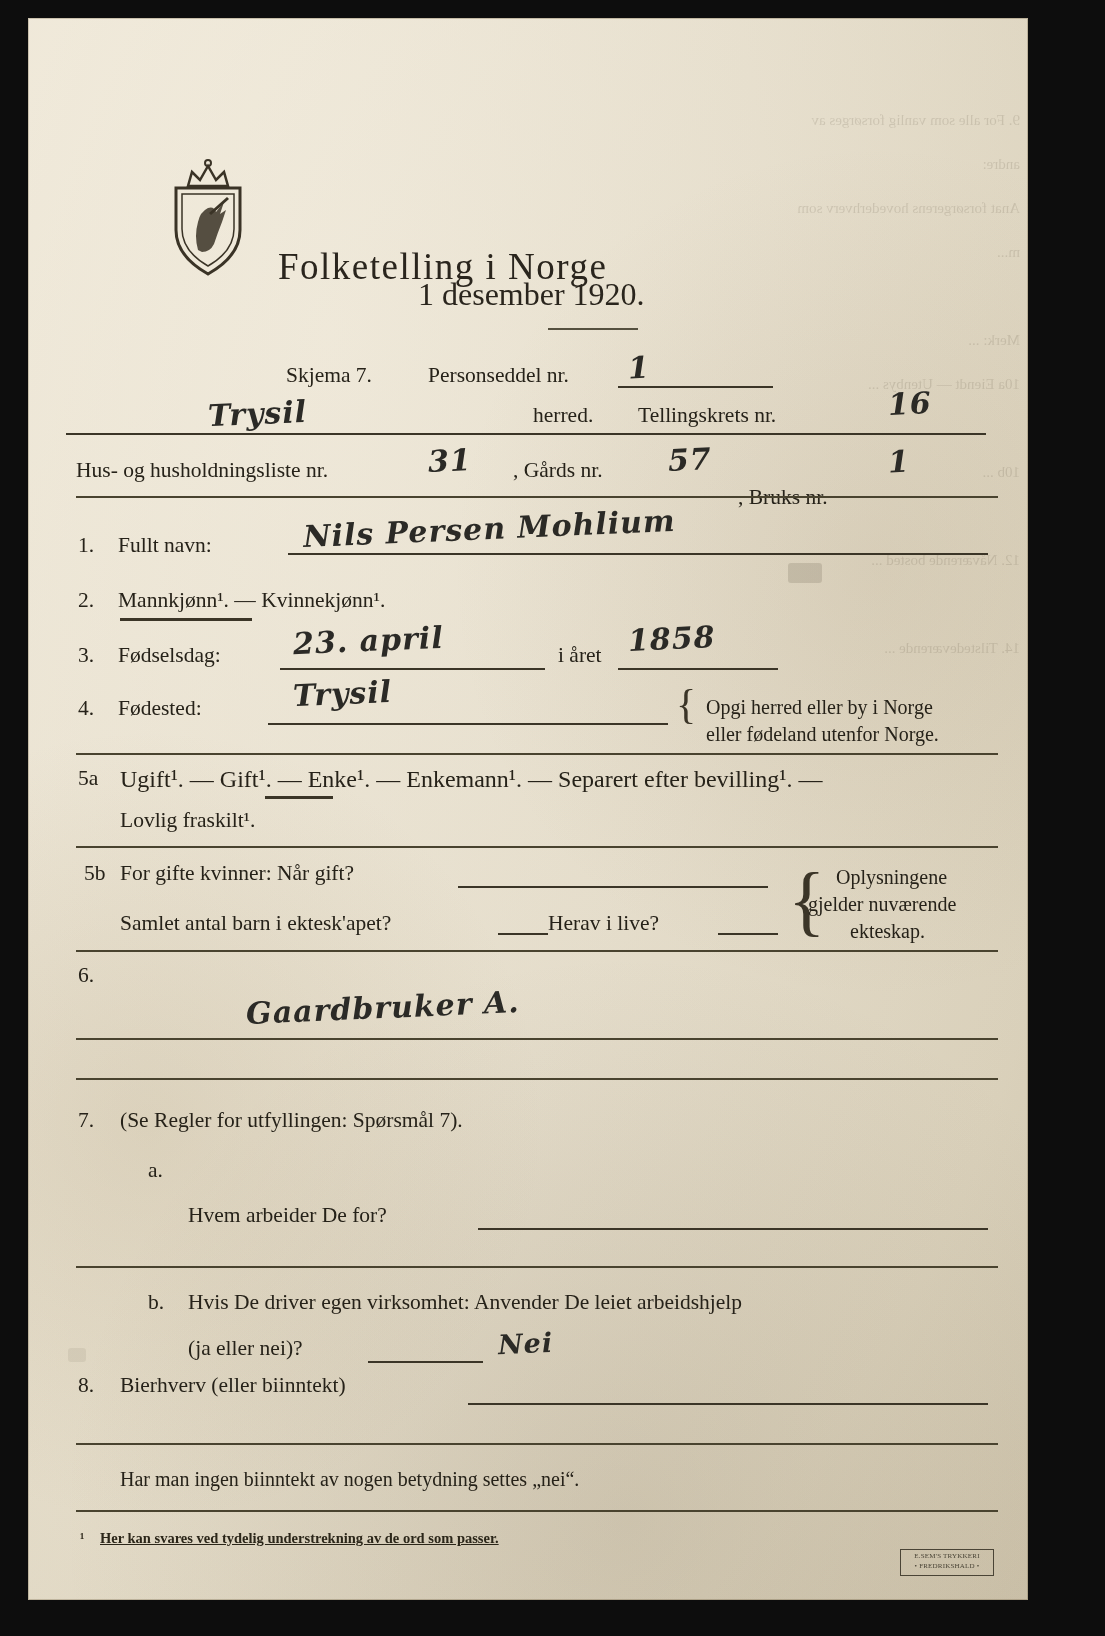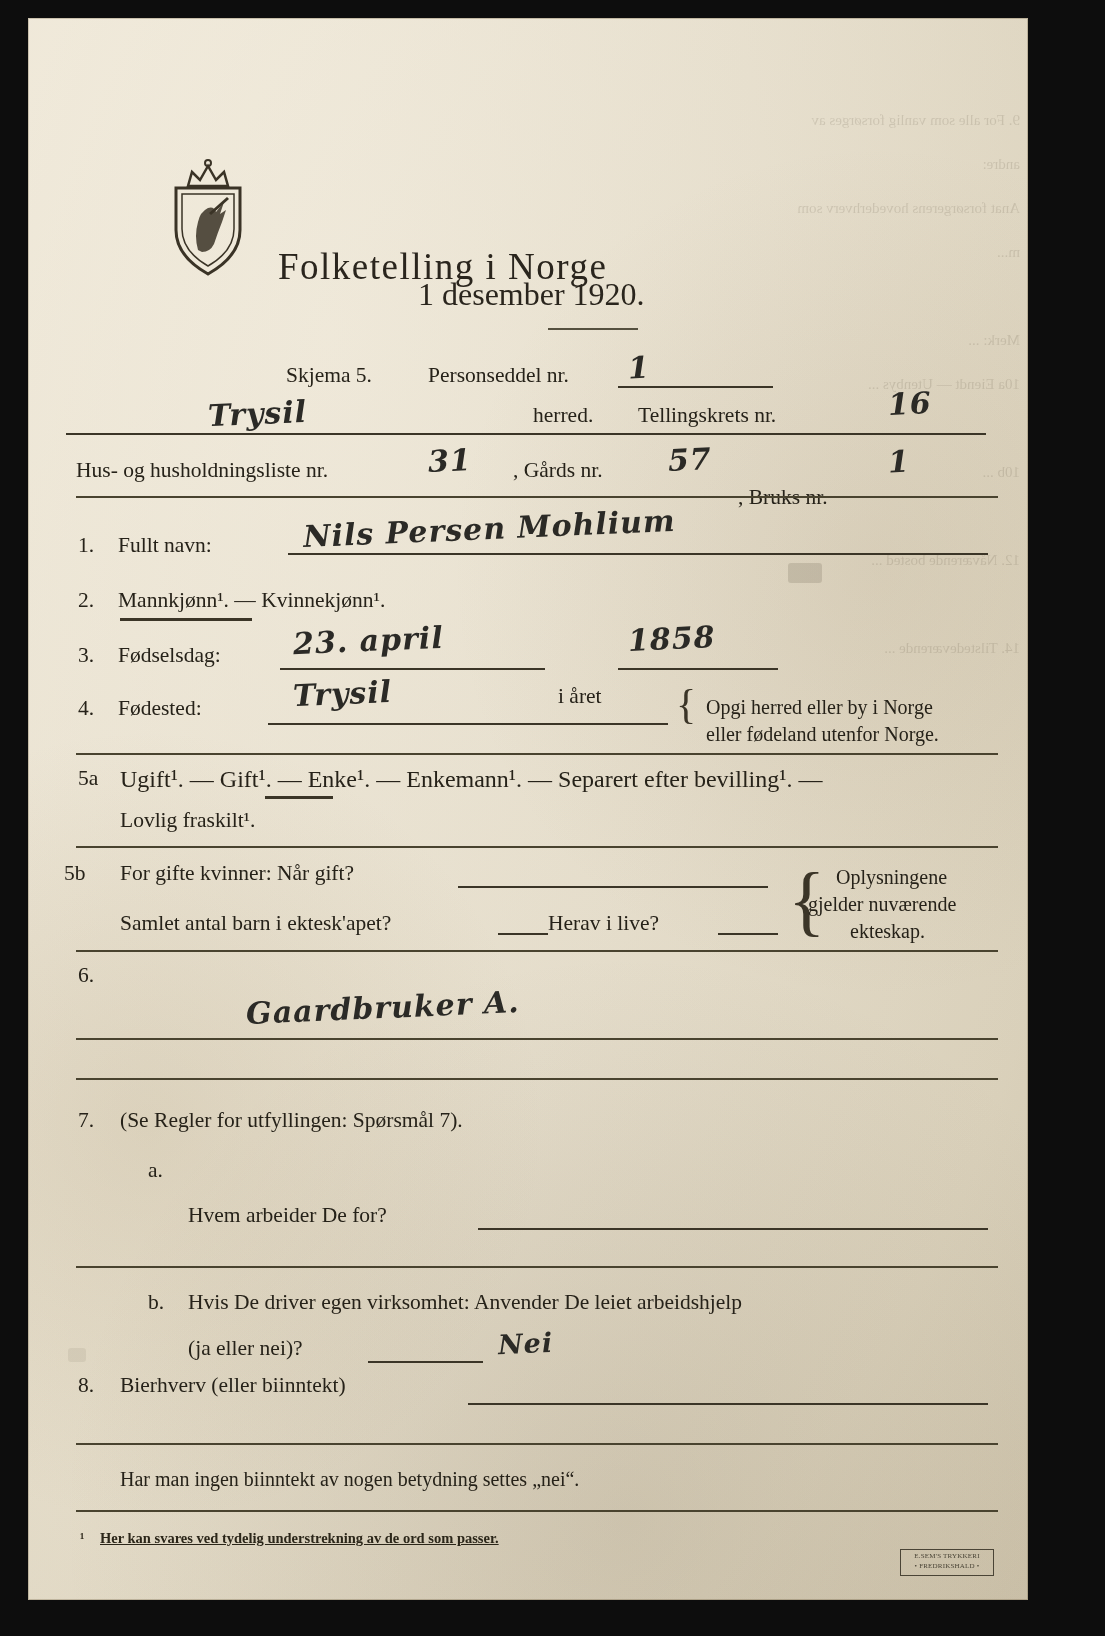--- a/index.html
+++ b/index.html
@@ -183,21 +183,21 @@
           <path d="M30 92 Q26 78 30 64 Q32 54 40 50 Q46 48 48 54 L56 44
                    L52 56 L58 52 L54 64 Q50 74 46 86 Q42 94 34 94 Z" fill="#3a3326" opacity="0.85"></path>
           <path d="M42 56 L60 40" stroke="#3a3326" stroke-width="3"></path>
         </svg>
       </div>
 
       <div class="title">Folketelling i Norge</div>
       <div class="subtitle">1 desember 1920.</div>
       <div class="divider-small"></div>
 
-      <div class="row" style="left:258px; top:345px;">Skjema 5.</div>
+      <div class="row" style="left:258px; top:345px;">Skjema 7.</div>
       <div class="row" style="left:400px; top:345px;">Personseddel nr.</div>
       <div class="row" style="left:600px; top:332px;">
         <span class="hand hand-lg">1</span>
       </div>
       <div class="solid-line" style="left:590px; top:368px; width:155px;"></div>
 
       <div class="row" style="left:180px; top:378px;">
         <span class="hand hand-lg">Trysil</span>
       </div>
       <div class="row" style="left:505px; top:385px;">herred.</div>
@@ -230,21 +230,21 @@
 
       <div class="row" style="left:50px; top:570px;">2.</div>
       <div class="row" style="left:90px; top:570px;">Mannkjønn¹.  —  Kvinnekjønn¹.</div>
       <div class="solid-line" style="left:92px; top:600px; width:132px; height:2.5px;"></div>
 
       <div class="row" style="left:50px; top:625px;">3.</div>
       <div class="row" style="left:90px; top:625px;">Fødselsdag:</div>
       <div class="row" style="left:265px; top:605px;">
         <span class="hand hand-lg">23. april</span>
       </div>
-      <div class="row" style="left:530px; top:625px;margin-top:41px;">i året</div>
+      <div class="row" style="left:530px; top:625px;">i året</div>
       <div class="row" style="left:600px; top:603px;">
         <span class="hand hand-lg">1858</span>
       </div>
       <div class="solid-line" style="left:252px; top:650px; width:265px;"></div>
       <div class="solid-line" style="left:590px; top:650px; width:160px;"></div>
 
       <div class="row" style="left:50px; top:678px;">4.</div>
       <div class="row" style="left:90px; top:678px;">Fødested:</div>
       <div class="row" style="left:265px; top:658px;">
         <span class="hand hand-lg">Trysil</span>
@@ -254,21 +254,21 @@
       <div class="note" style="left:678px; top:678px;">Opgi herred eller by i Norge</div>
       <div class="note" style="left:678px; top:705px;">eller fødeland utenfor Norge.</div>
       <div class="hr" style="top:735px;"></div>
 
       <div class="row" style="left:50px; top:748px;">5a</div>
       <div class="row" style="left:92px; top:748px; font-size:24px;">Ugift¹.  —  Gift¹.  —  Enke¹.  —  Enkemann¹.  —  Separert efter bevilling¹.  —</div>
       <div class="row" style="left:92px; top:790px;">Lovlig fraskilt¹.</div>
       <div class="solid-line" style="left:237px; top:778px; width:68px; height:2.5px;"></div>
       <div class="hr" style="top:828px;"></div>
 
-      <div class="row" style="left:36px; top:843px;">5b</div>
+      <div class="row" style="left:56px; top:843px;">5b</div>
       <div class="row" style="left:92px; top:843px;">For gifte kvinner:  Når gift?</div>
       <div class="row" style="left:92px; top:893px;">Samlet antal barn i ektesk'apet?</div>
       <div class="row" style="left:520px; top:893px;">Herav i live?</div>
       <div class="solid-line" style="left:430px; top:868px; width:310px; border:0;"></div>
       <div class="solid-line" style="left:470px; top:915px; width:50px;"></div>
       <div class="solid-line" style="left:690px; top:915px; width:60px;"></div>
       <div class="brace" style="left:760px; top:848px; font-size:78px; line-height:70px;">{</div>
       <div class="note" style="left:808px; top:848px;">Oplysningene</div>
       <div class="note" style="left:780px; top:875px;">gjelder nuværende</div>
       <div class="note" style="left:822px; top:902px;">ekteskap.</div>

